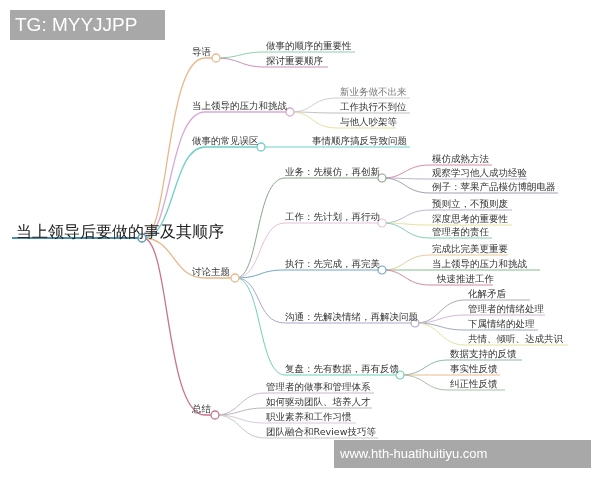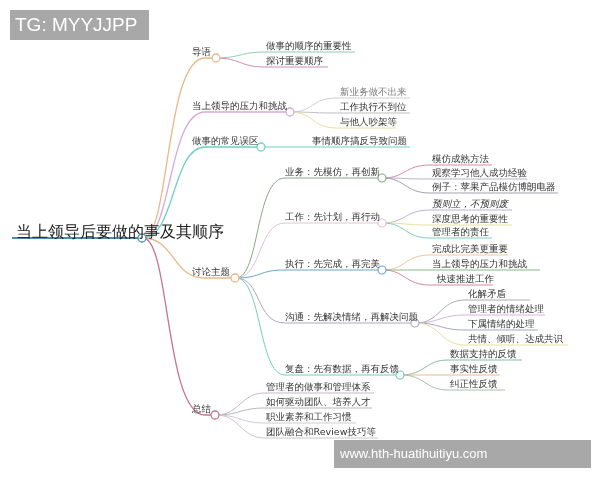--- a/index.html
+++ b/index.html
@@ -2,21 +2,21 @@
 <html><head>
 <meta charset="utf-8">
 <style>
   html, body { margin:0; padding:0; }
   body { width:600px; height:480px; background:#ffffff; position:relative; overflow:hidden;
          font-family:"DejaVu Sans", sans-serif; }
   svg.links { position:absolute; left:0; top:0; width:600px; height:480px; }
   .lbl { position:absolute; font-size:9.5px; color:#333; white-space:nowrap; line-height:12px; }
   .root { font-size:16px; color:#222; }
   .wm { position:absolute; background:#a8a8a8; color:#fff; font-family:"Liberation Sans", sans-serif; }
-  .wm-top { left:10px; top:10px; width:139px; height:30px; font-size:19px; line-height:30px; padding-left:5px; box-sizing:border-box; }
+  .wm-top { left:10px; top:10px; width:155px; height:30px; font-size:19px; line-height:30px; padding-left:5px; box-sizing:border-box; }
   .wm-bot { left:334px; top:440px; width:257px; height:28px; font-size:13px; line-height:28px; padding-left:6px; box-sizing:border-box; }
 </style>
 </head>
 <body>
 
 <svg class="links" viewBox="0 0 600 480">
 
   <line x1="12" y1="238" x2="141" y2="238" stroke="#4a8fb0" stroke-width="2"></line>
 
   <path d="M143 238 C170 238,165 58,205 58 L215 58" stroke="#e8b98a" fill="none" stroke-width="1.3"></path>
@@ -101,21 +101,21 @@
 <div class="lbl" style="left:285px;top:166px;">业务：先模仿，再创新</div>
 <div class="lbl" style="left:285px;top:211px;">工作：先计划，再行动</div>
 <div class="lbl" style="left:285px;top:258px;">执行：先完成，再完美</div>
 <div class="lbl" style="left:285px;top:311px;">沟通：先解决情绪，再解决问题</div>
 <div class="lbl" style="left:285px;top:363px;">复盘：先有数据，再有反馈</div>
 
 <div class="lbl" style="left:432px;top:153px;">模仿成熟方法</div>
 <div class="lbl" style="left:432px;top:167px;">观察学习他人成功经验</div>
 <div class="lbl" style="left:432px;top:181px;">例子：苹果产品模仿博朗电器</div>
 
-<div class="lbl" style="left:432px;top:198px;font-style:italic;">预则立，不预则废</div>
+<div class="lbl" style="left:432px;top:198px;">预则立，不预则废</div>
 <div class="lbl" style="left:432px;top:213px;">深度思考的重要性</div>
 <div class="lbl" style="left:432px;top:226px;">管理者的责任</div>
 
 <div class="lbl" style="left:432px;top:243px;">完成比完美更重要</div>
 <div class="lbl" style="left:432px;top:258px;">当上领导的压力和挑战</div>
 <div class="lbl" style="left:437px;top:273px;">快速推进工作</div>
 
 <div class="lbl" style="left:468px;top:288px;">化解矛盾</div>
 <div class="lbl" style="left:468px;top:303px;">管理者的情绪处理</div>
 <div class="lbl" style="left:468px;top:318px;">下属情绪的处理</div>

